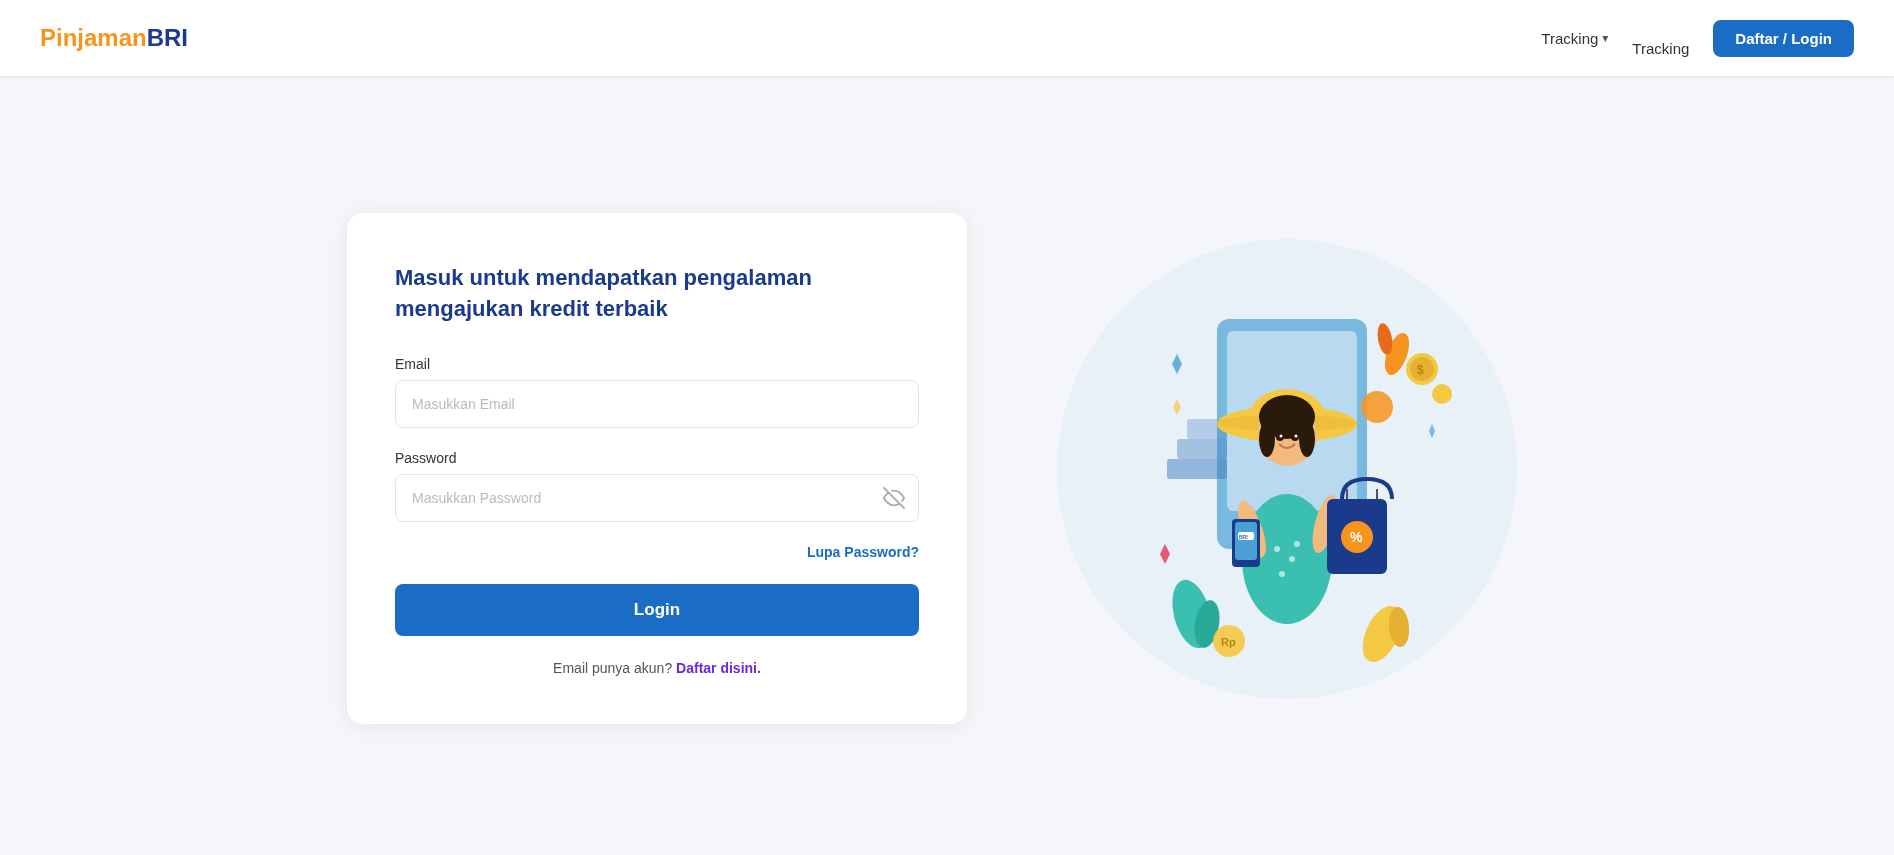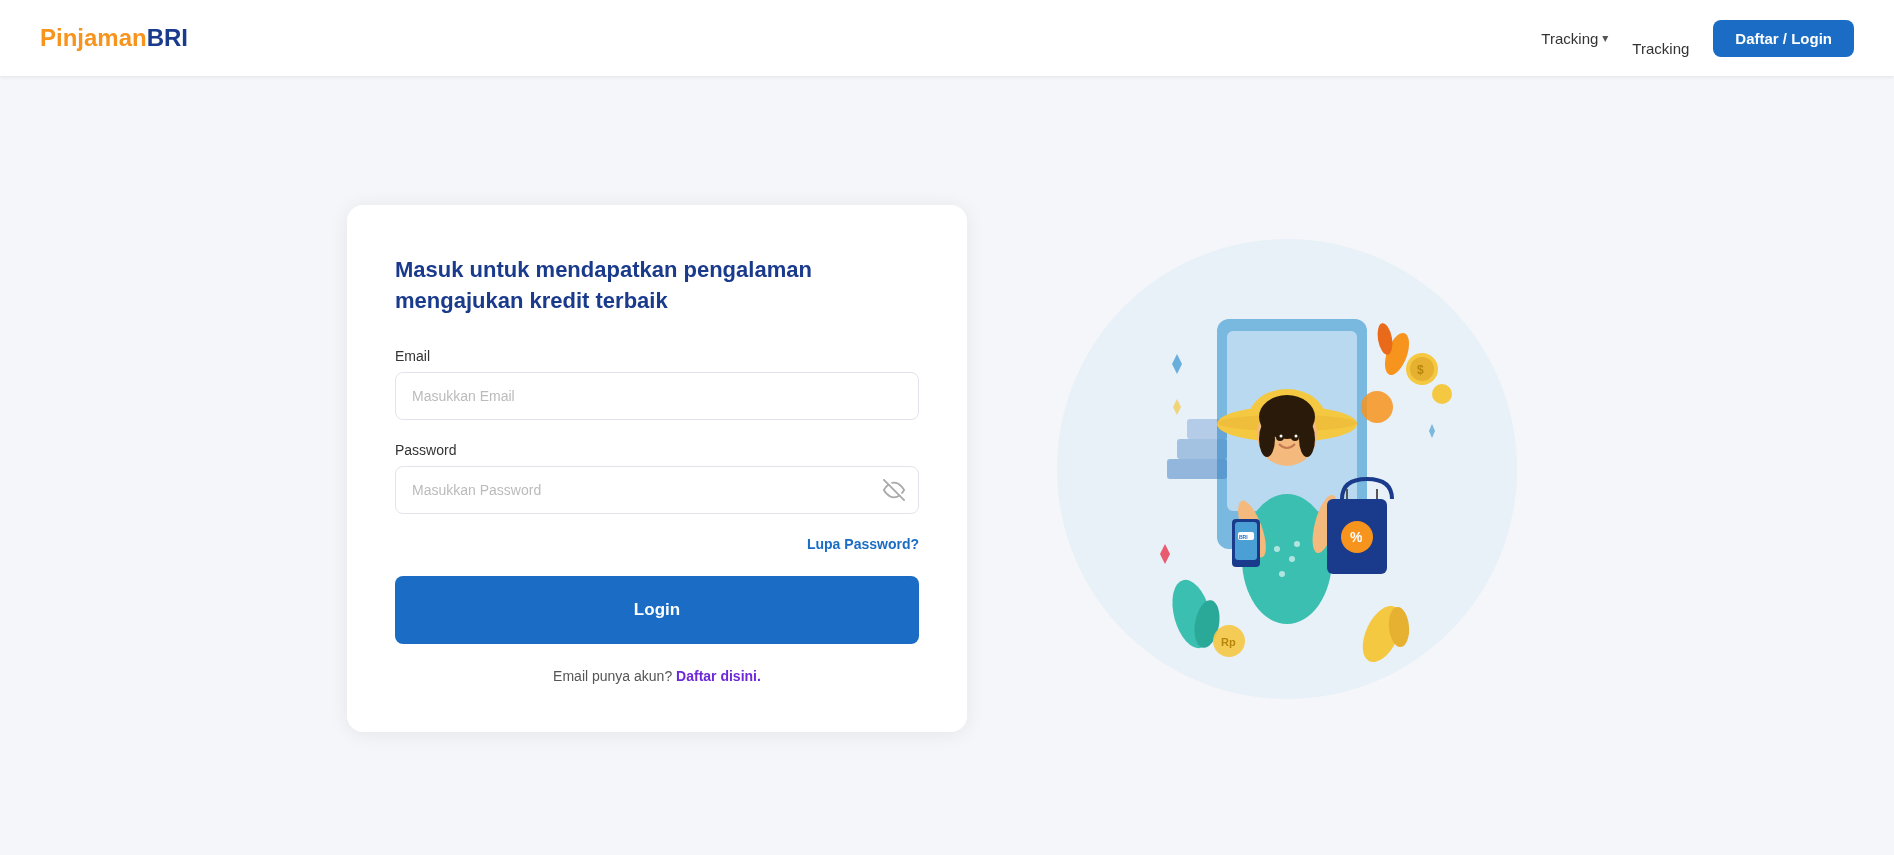--- a/index.html
+++ b/index.html
@@ -145,21 +145,21 @@
       text-align: right;
       color: #1a6cc4;
       font-size: 14px;
       font-weight: 600;
       cursor: pointer;
       margin-bottom: 24px;
       text-decoration: none;
     }
     .btn-login {
       width: 100%;
-      height: 68px;
+      height: 52px;
       background: #1a6cc4;
       color: #fff;
       border: none;
       border-radius: 8px;
       font-size: 17px;
       font-weight: 700;
       cursor: pointer;
       margin-bottom: 24px;
     }
     .register-text {

